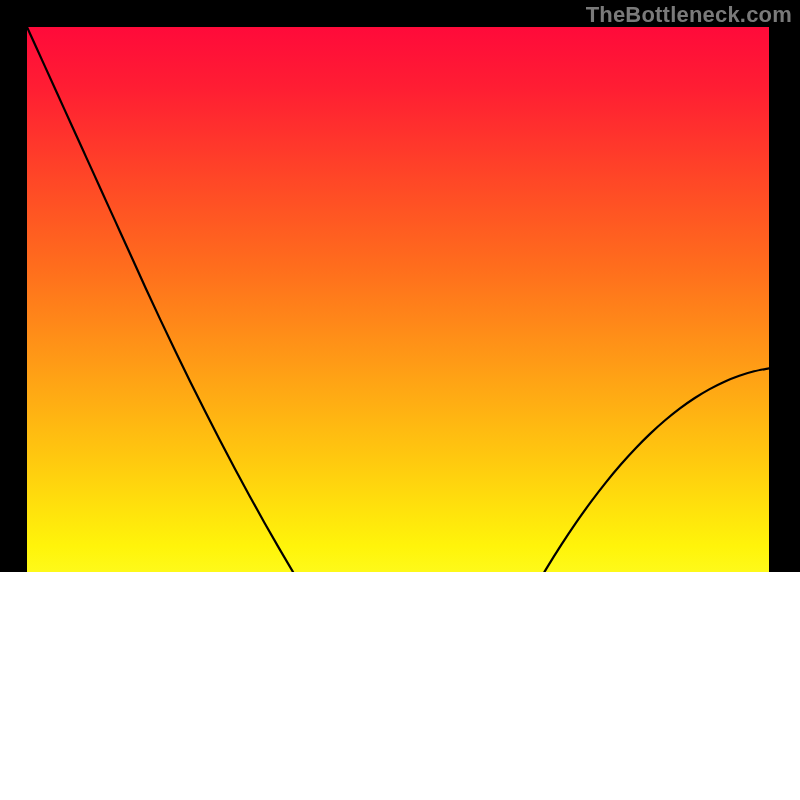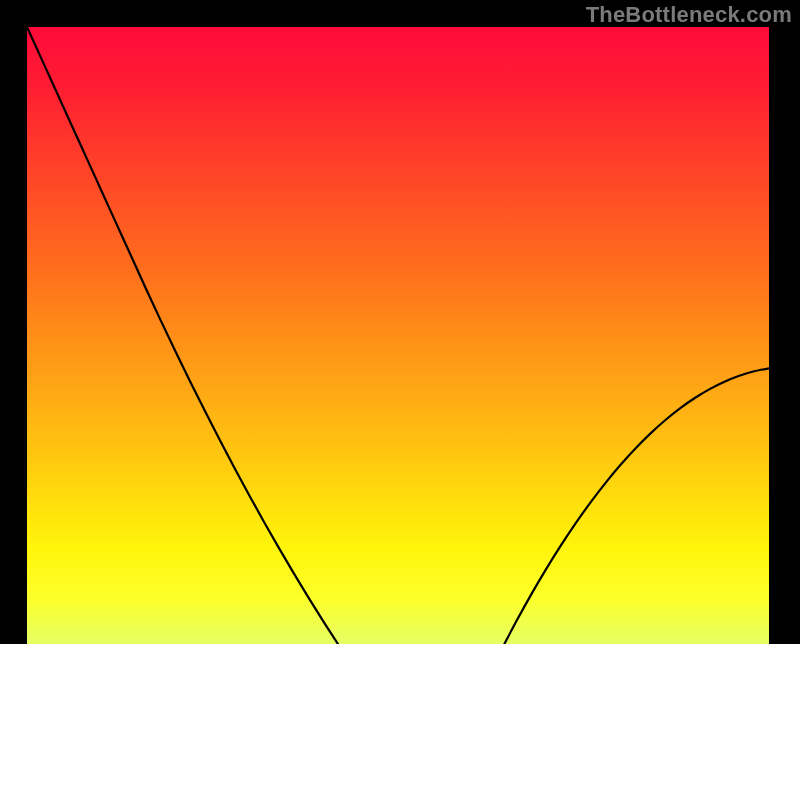--- a/index.html
+++ b/index.html
@@ -3,21 +3,21 @@
 <meta charset="utf-8">
 <style>
   body {
     margin: 0;
     padding: 0;
     background: #fff;
     font-family: Arial, Helvetica, sans-serif;
   }
   .canvas {
     width: 800px;
-    height: 644px;
+    height: 572px;
     position: relative;
     border-radius: 27px;
   }
   .watermark {
     position: absolute;
     top: 2px;
     right: 8px;
     font-size: 22px;
     font-weight: bold;
     color: #7a7a7a;

